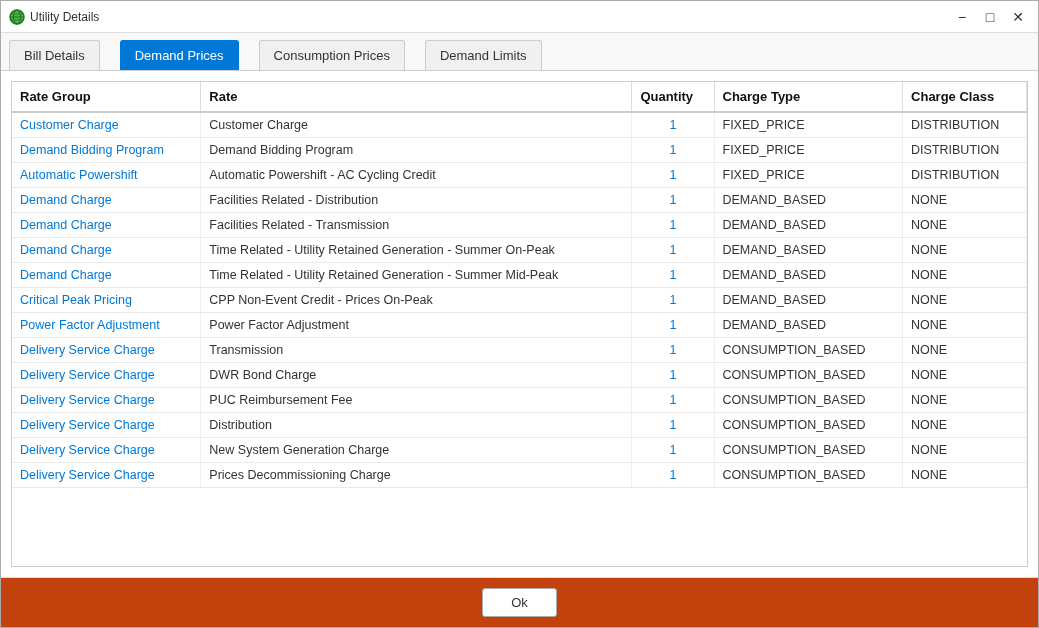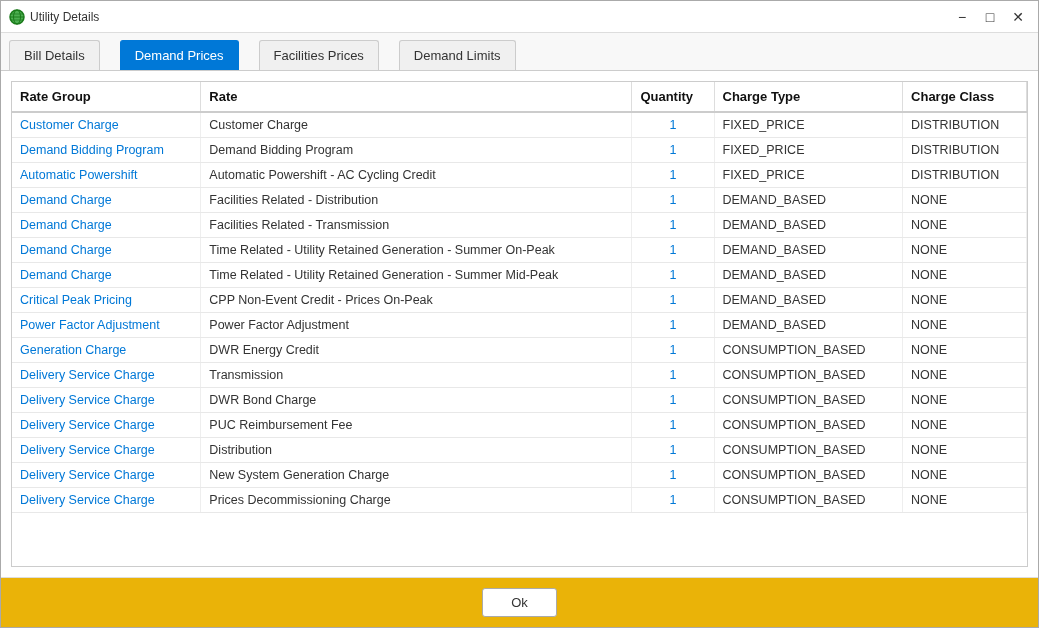--- a/index.html
+++ b/index.html
@@ -146,21 +146,21 @@
     td.qty {
       color: #0078d7;
       text-align: center;
     }
 
     .footer {
       display: flex;
       justify-content: center;
       align-items: center;
       padding: 10px;
-      background: #eab308;
+      background: #c2410c;
       border-top: 1px solid #ddd;
       flex-shrink: 0;
     }
     .ok-button {
       padding: 6px 28px;
       background: #ffffff;
       border: 1px solid #aaa;
       border-radius: 3px;
       font-size: 13px;
       cursor: pointer;
@@ -209,21 +209,21 @@
   </div>
 
   <div class="tabs-bar">
     <div class="tab">
       <span>Bill Details</span>
     </div>
     <div class="tab active">
       <span>Demand Prices</span>
     </div>
     <div class="tab">
-      <span>Facilities Prices</span>
+      <span>Consumption Prices</span>
     </div>
     <div class="tab">
       <span>Demand Limits</span>
     </div>
   </div>
 
   <div class="content-area">
     <div class="table-container">
       <div class="table-scroll">
         <table>
@@ -304,27 +304,20 @@
                 <td>NONE</td>
               </tr>
               <tr>
                 <td class="link-style">Power Factor Adjustment</td>
                 <td>Power Factor Adjustment</td>
                 <td class="qty">1</td>
                 <td>DEMAND_BASED</td>
                 <td>NONE</td>
               </tr>
               <tr>
-                <td class="link-style">Generation Charge</td>
-                <td>DWR Energy Credit</td>
-                <td class="qty">1</td>
-                <td>CONSUMPTION_BASED</td>
-                <td>NONE</td>
-              </tr>
-              <tr>
                 <td class="link-style">Delivery Service Charge</td>
                 <td>Transmission</td>
                 <td class="qty">1</td>
                 <td>CONSUMPTION_BASED</td>
                 <td>NONE</td>
               </tr>
               <tr>
                 <td class="link-style">Delivery Service Charge</td>
                 <td>DWR Bond Charge</td>
                 <td class="qty">1</td>

